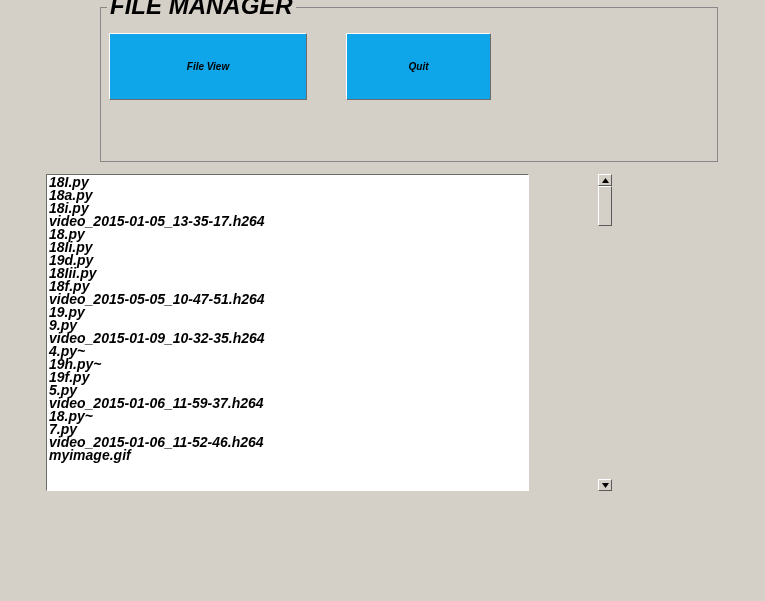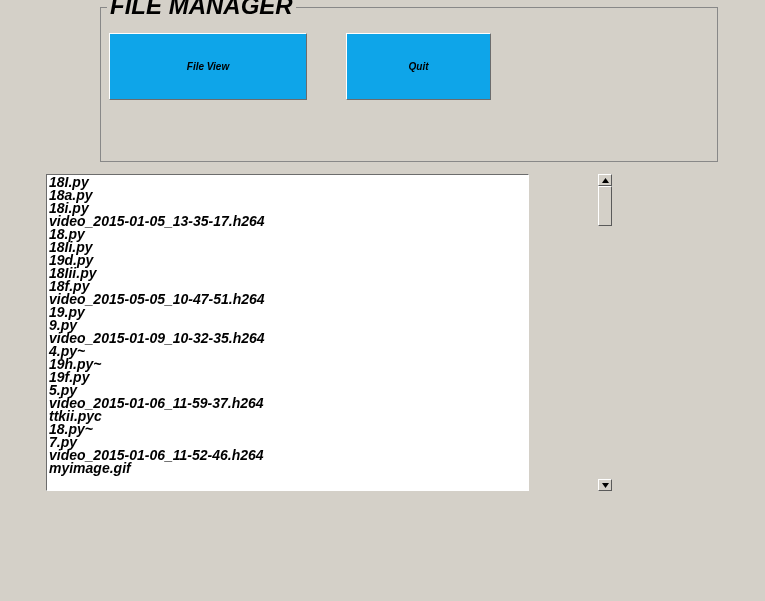--- a/index.html
+++ b/index.html
@@ -154,21 +154,20 @@
       <div class="list-item">18f.py</div>
       <div class="list-item">video_2015-05-05_10-47-51.h264</div>
       <div class="list-item">19.py</div>
       <div class="list-item">9.py</div>
       <div class="list-item">video_2015-01-09_10-32-35.h264</div>
       <div class="list-item">4.py~</div>
       <div class="list-item">19h.py~</div>
       <div class="list-item">19f.py</div>
       <div class="list-item">5.py</div>
       <div class="list-item">video_2015-01-06_11-59-37.h264</div>
-      <div class="list-item">ttkii.pyc</div>
       <div class="list-item">18.py~</div>
       <div class="list-item">7.py</div>
       <div class="list-item">video_2015-01-06_11-52-46.h264</div>
       <div class="list-item">myimage.gif</div>
     </div>
   <div class="scrollbar-col">
     <div class="sb-arrow">
       <svg width="7" height="5" viewBox="0 0 7 5">
           <polygon points="3.5,0 7,5 0,5" fill="#000"></polygon>
         </svg>

